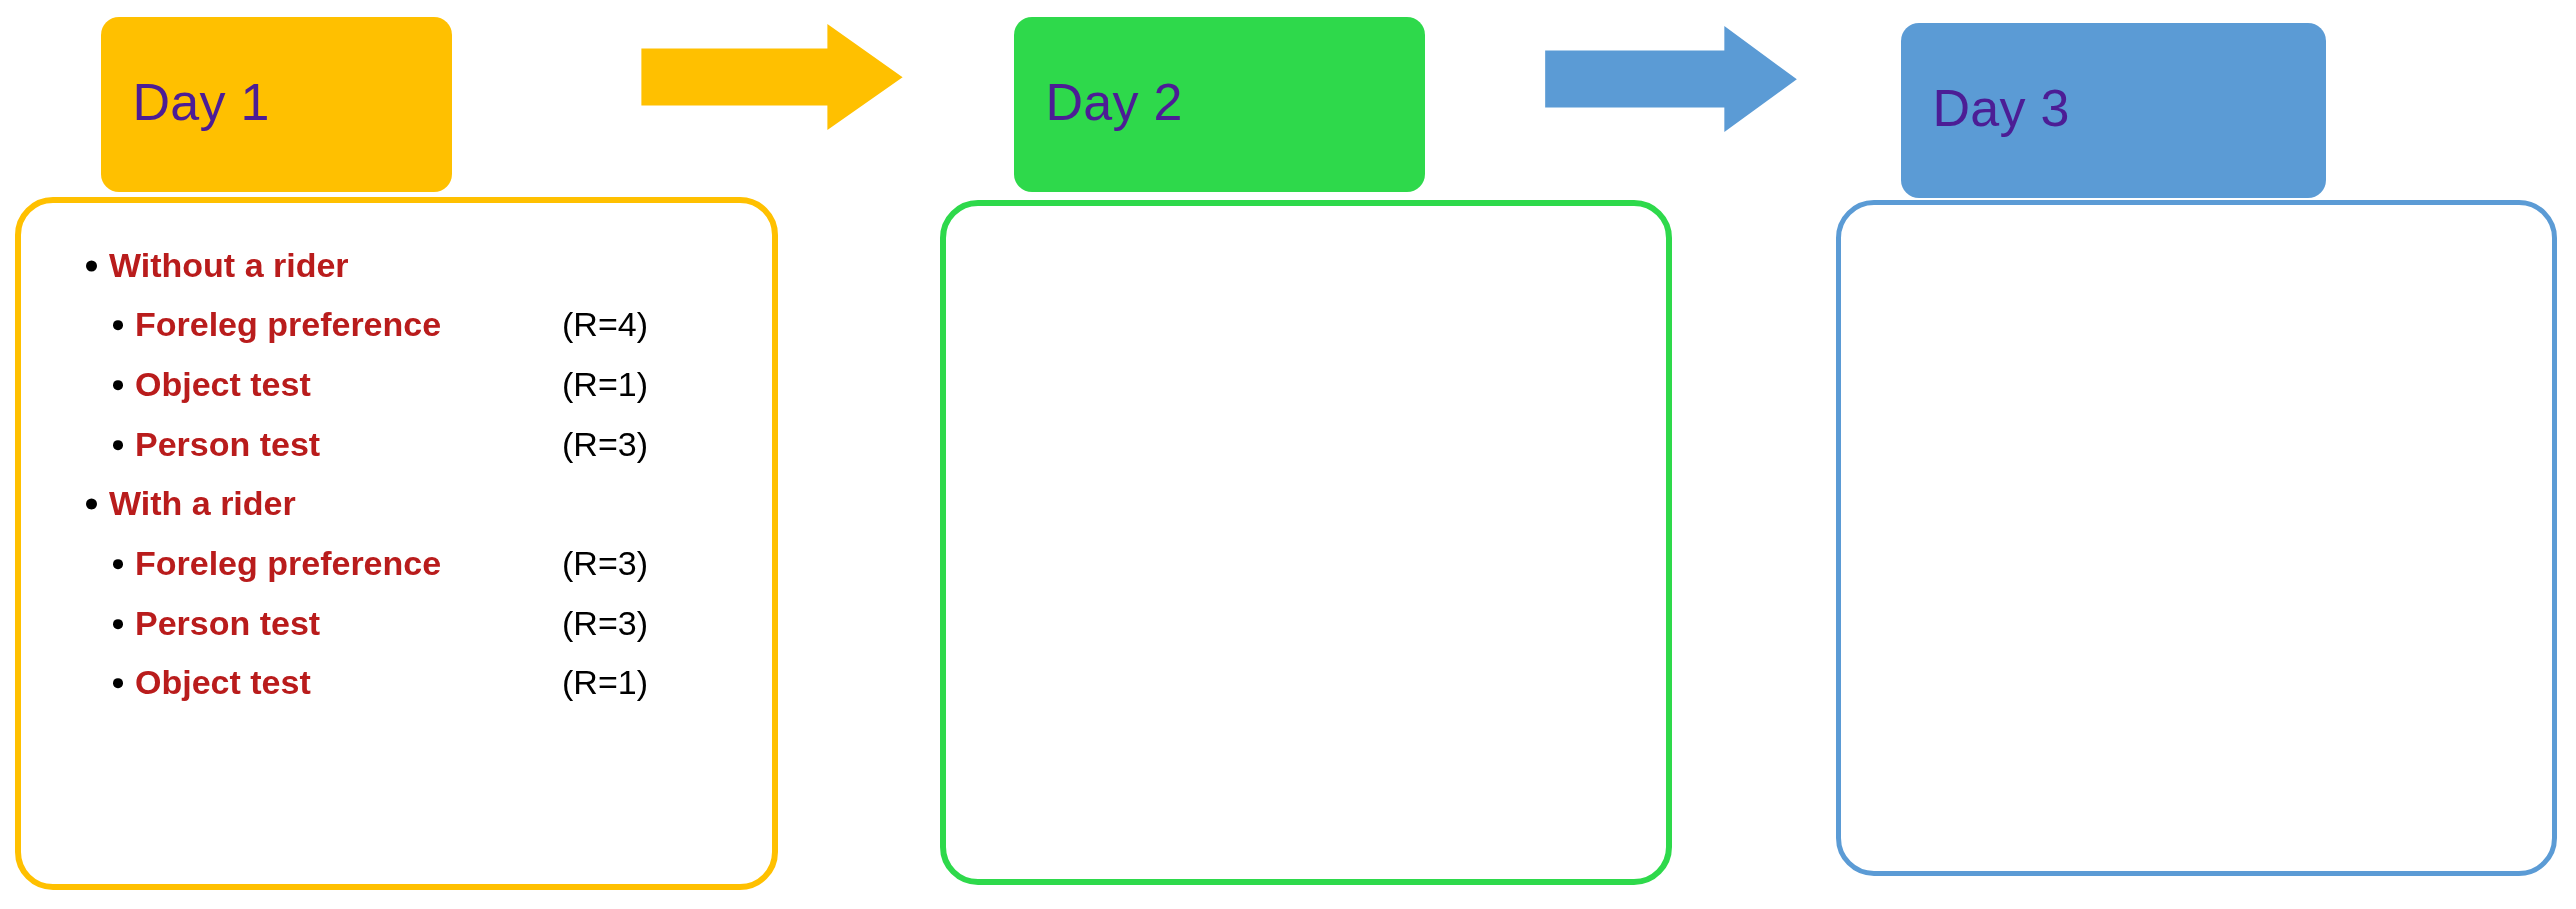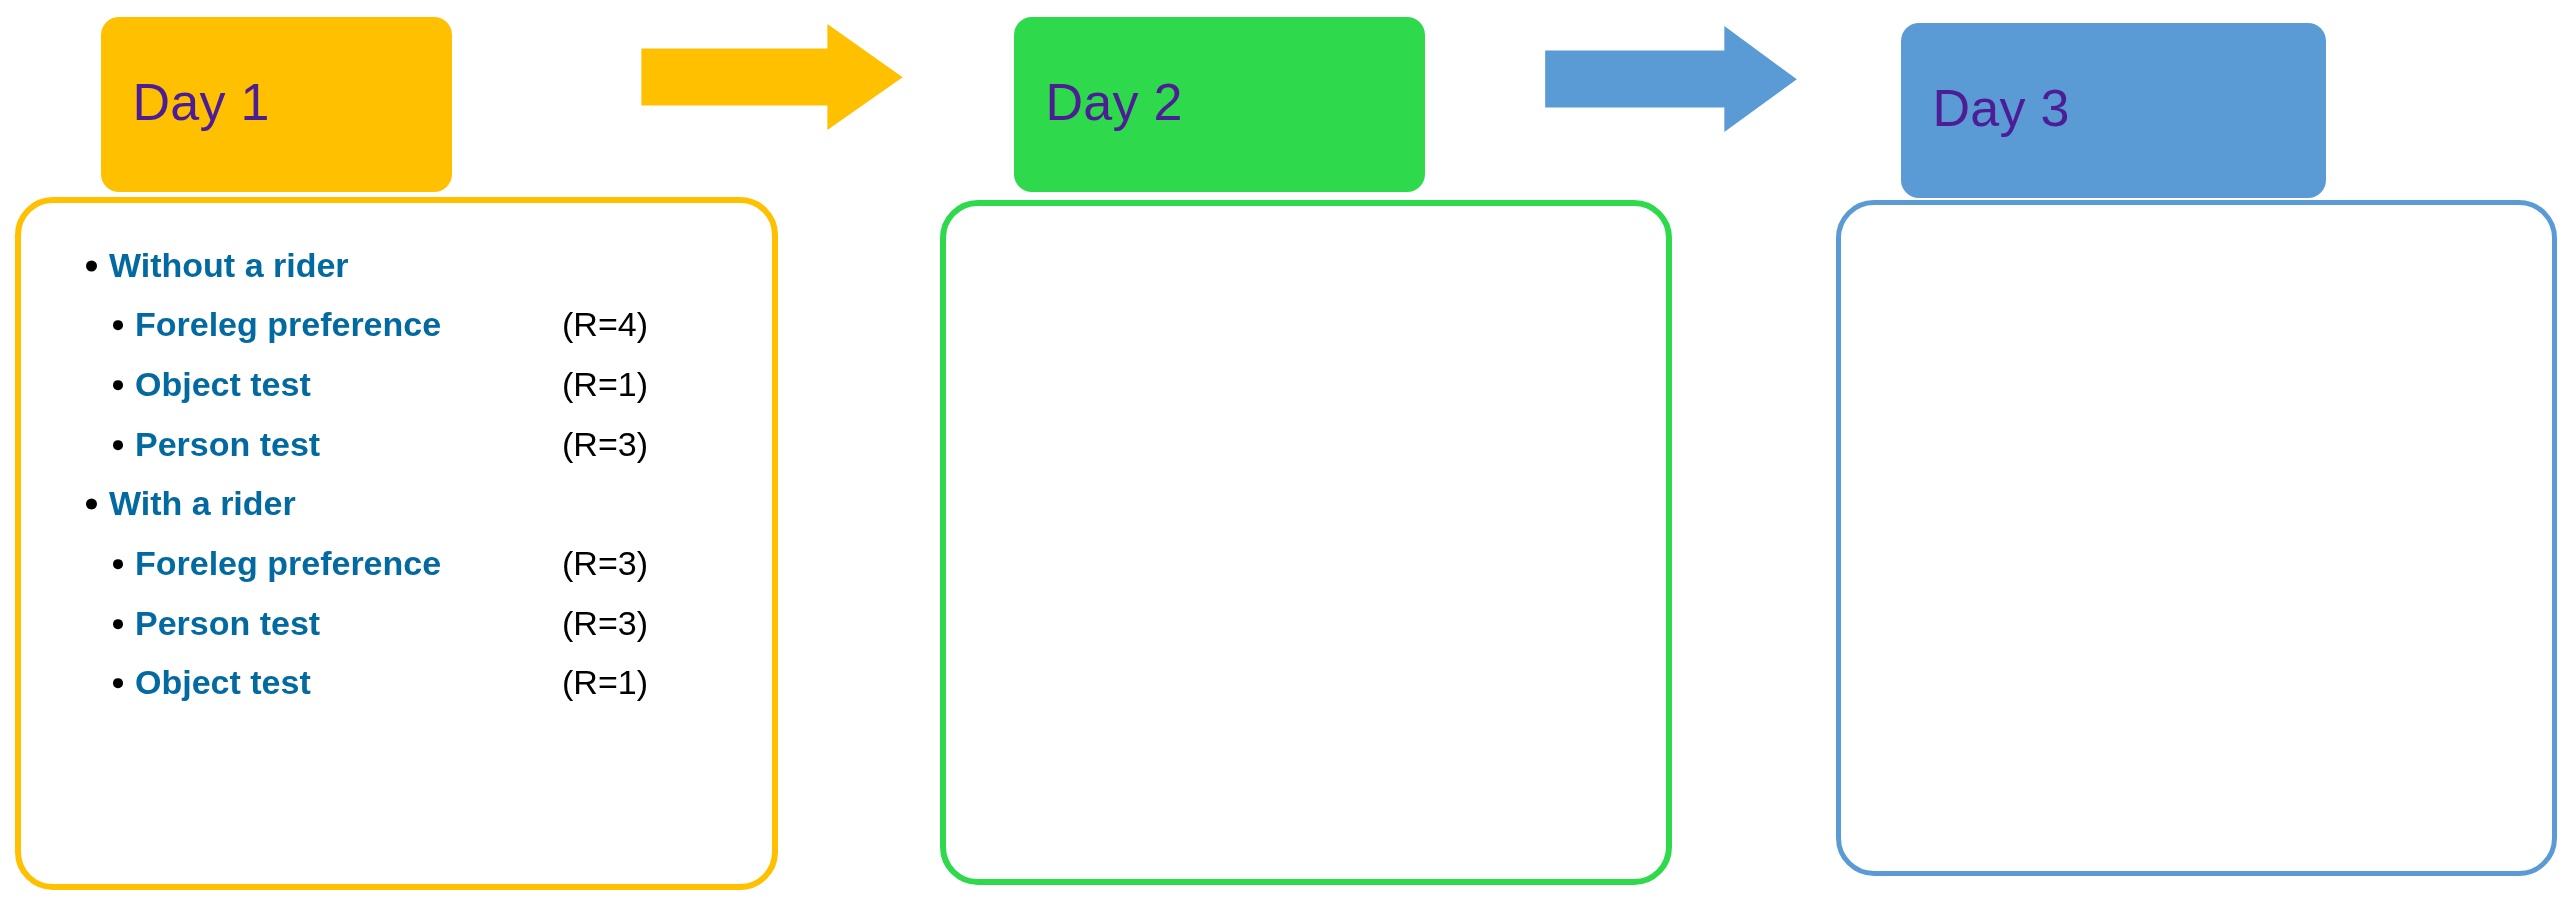--- a/index.html
+++ b/index.html
@@ -32,21 +32,21 @@
   .arrow{position:absolute;}
   #arrow1{left:641px;top:24px;width:262px;height:106px;}
   #arrow2{left:1545px;top:26px;width:252px;height:106px;}
 
   
   .rows{position:absolute;left:0;top:0;right:0;bottom:0;}
   .row{position:absolute;height:60px;white-space:nowrap;}
   .row .bullet{position:absolute;top:50%;transform:translateY(-50%);
                width:10.3px;height:10.3px;border-radius:50%;background:#000000;}
   .row .txt{position:absolute;top:50%;transform:translateY(-52%);
-            color:#0369a1;line-height:1;}
+            color:#b91c1c;line-height:1;}
   .row .rval{position:absolute;top:50%;transform:translateY(-52%);
              color:#000000;line-height:1;font-size:34px;font-weight:400;}
 
   
   .lvl1 .bullet{left:0px;width:11px;height:11px;}
   .lvl1 .txt{left:23px;font-size:34px;font-weight:bold;}
   
   .lvl2 .bullet{left:27px;width:9.6px;height:9.6px;}
   .lvl2 .txt{left:49px;font-size:34px;font-weight:700;}
 

